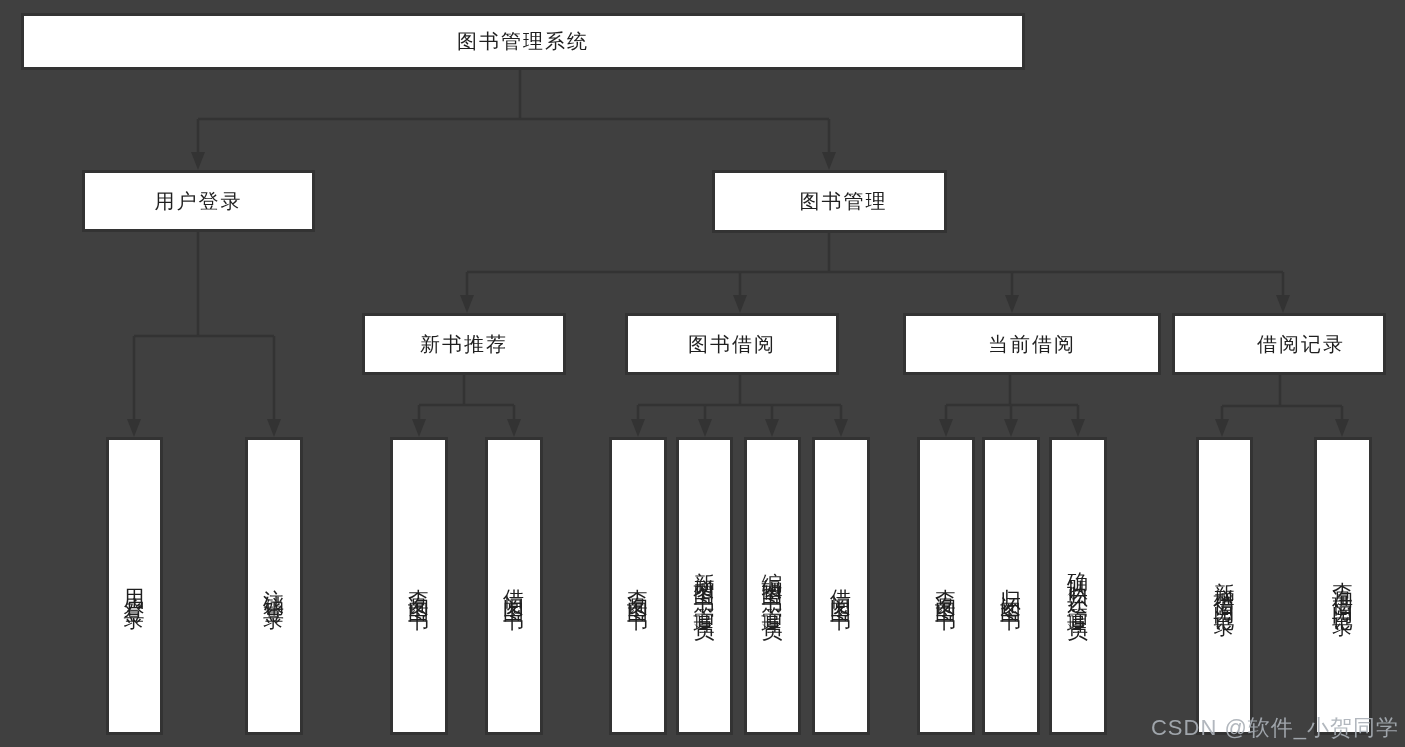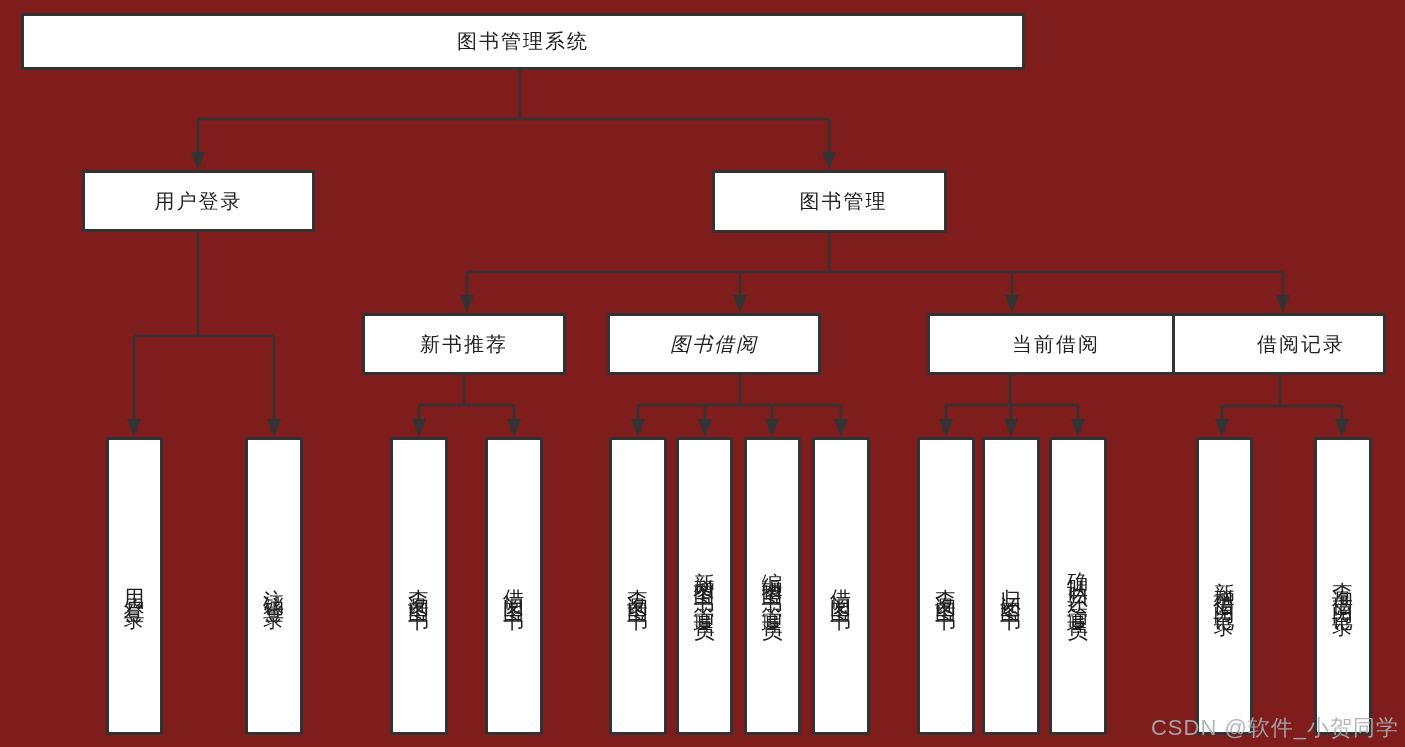--- a/index.html
+++ b/index.html
@@ -1,20 +1,20 @@
 <!DOCTYPE html>
 <html><head>
 <meta charset="utf-8">
 <style>
   html,body{margin:0;padding:0;background:#ffffff;}
   body{font-family:"Liberation Sans","DejaVu Sans",sans-serif;}
   .canvas{
     position:relative;
     width:1405px;height:747px;
-    background:#7f1d1d;
+    background:#404040;
     overflow:hidden;
   }
   .svg-layer{position:absolute;left:0;top:0;z-index:1;}
   .node{
     position:absolute;
     box-sizing:border-box;
     border:3px solid #333333;
     background:#ffffff;
     display:flex;
     align-items:center;
@@ -35,22 +35,22 @@
     text-orientation:mixed;
     letter-spacing:7px;
     line-height:1;
     max-height:288px;
   }
   
   .n-root        {left:21px;  top:13px;  width:1004px; height:57px;}
   .n-user-login  {left:82px;  top:170px; width:233px;  height:62px;}
   .n-book-mgmt   {left:712px; top:170px; width:235px;  height:63px;padding-left:28px;}
   .n-new-book    {left:362px; top:313px; width:204px;  height:62px;}
-  .n-book-borrow {left:607px; top:313px; width:214px;  height:62px;font-style:italic;}
-  .n-cur-borrow  {left:927px; top:313px; width:258px;  height:62px;}
+  .n-book-borrow {left:625px; top:313px; width:214px;  height:62px;}
+  .n-cur-borrow  {left:903px; top:313px; width:258px;  height:62px;}
   .n-borrow-rec  {left:1172px;top:313px; width:214px;  height:62px;padding-left:44px;}
   
   .leaf{top:437px;height:298px;}
   .n-l1 {left:106px; width:57px;}
   .n-l2 {left:245px; width:58px;}
   .n-l3 {left:390px; width:58px;}
   .n-l4 {left:485px; width:58px;}
   .n-l5 {left:609px; width:58px;}
   .n-l6 {left:676px; width:57px;}
   .n-l7 {left:744px; width:57px;}

